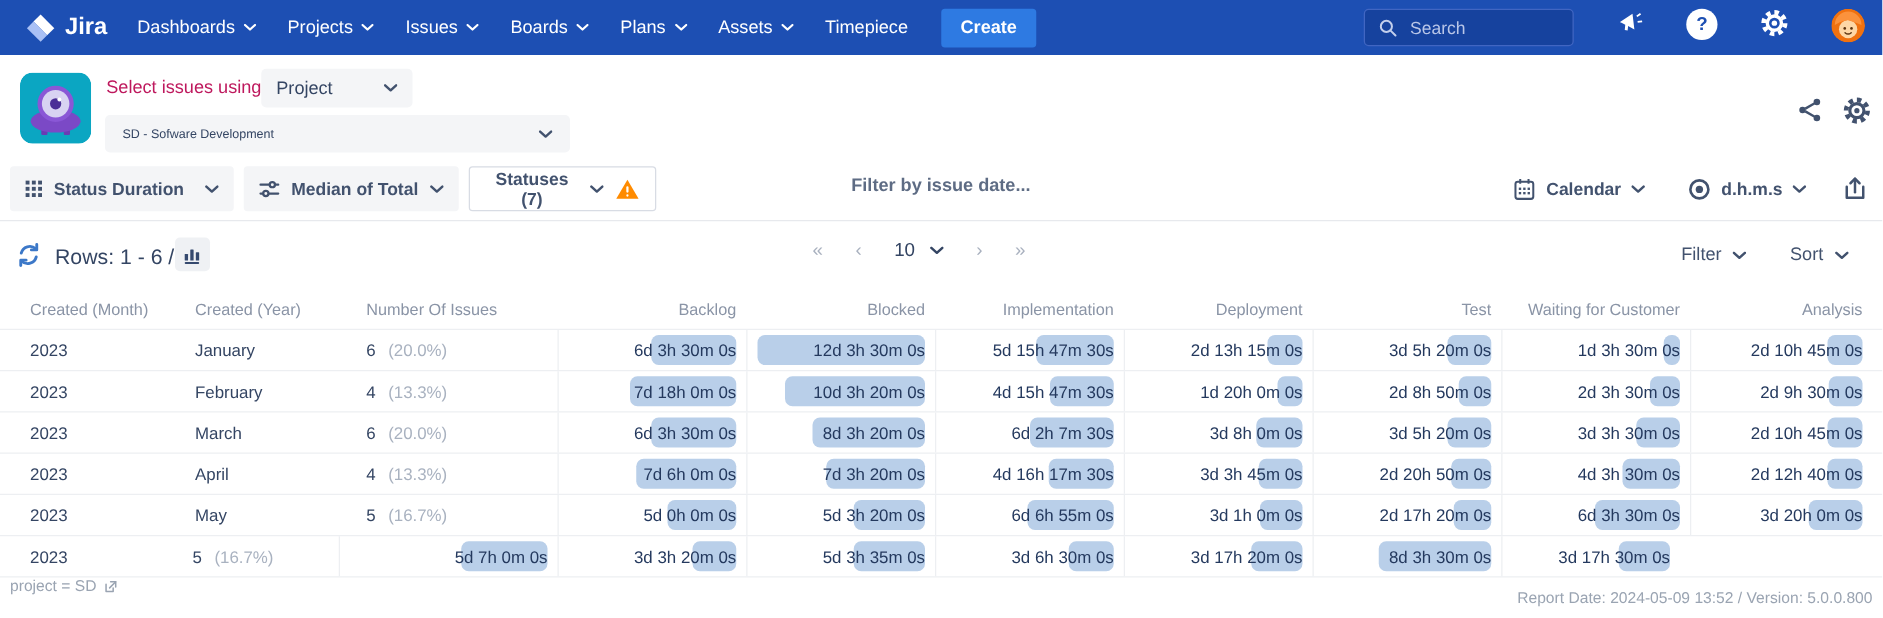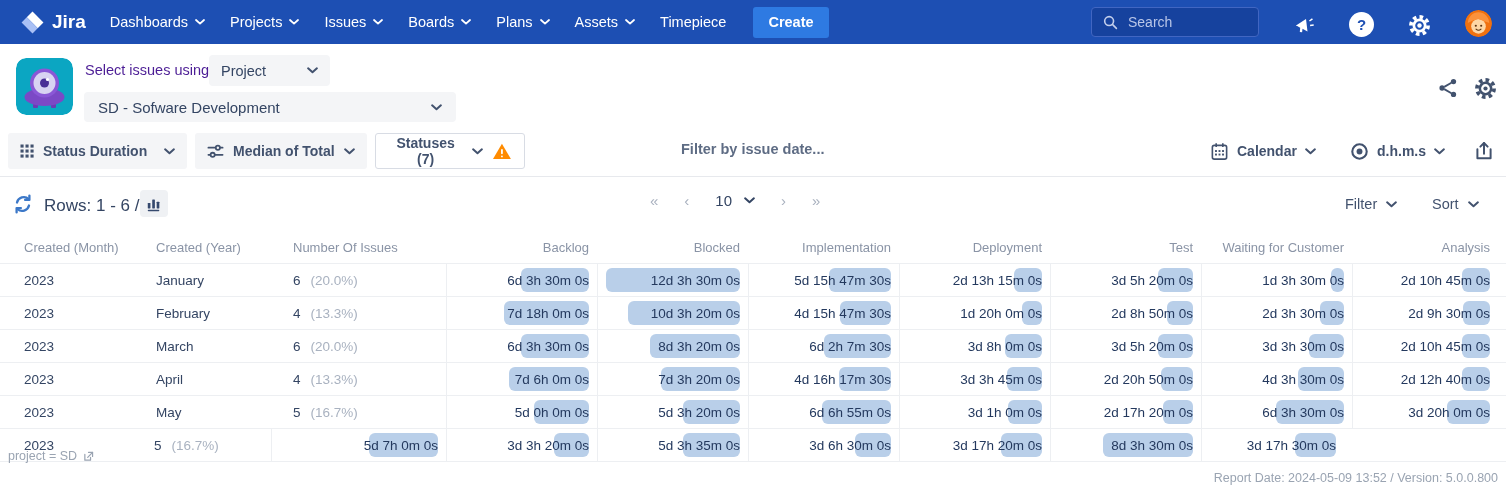--- a/index.html
+++ b/index.html
@@ -11,38 +11,38 @@
   .chev{flex:0 0 auto;}
 
   
   .navbar{position:absolute;top:0;left:0;width:1506px;height:44px;background:#1d4fb3;
     display:flex;align-items:center;padding:16px 14px;box-sizing:border-box;color:#fff;}
   .brand{display:flex;align-items:center;gap:7px;font-size:19px;font-weight:600;margin:0 24px 0 6px;cursor:pointer;}
   .nav-items{display:flex;align-items:center;}
   .nav-item{display:flex;align-items:center;gap:7px;margin-right:25px;font-size:14.5px;font-weight:500;cursor:pointer;white-space:nowrap;}
   .create-btn{background:#2e7ae2;color:#fff;border:none;border-radius:3px;height:31px;
     padding:0 15px;font-size:14.5px;font-weight:700;font-family:inherit;cursor:pointer;margin-left:2px;}
-  .nav-right{margin-left:auto;display:flex;align-items:flex-end;gap:34px;}
+  .nav-right{margin-left:auto;display:flex;align-items:flex-start;gap:34px;}
   .search-box{display:flex;align-items:center;gap:8px;background:#16429e;border:1px solid #4166c2;
     border-radius:4px;height:30px;width:168px;padding:0 10px;box-sizing:border-box;}
   .search-input{background:transparent;border:none;outline:none;color:#e3eafc;font-size:14px;width:115px;font-family:inherit;}
   .search-input::placeholder{color:#b9c6e8;}
   .help-circle{width:25px;height:25px;border-radius:50%;background:#fff;color:#1d4fb3;
     display:flex;align-items:center;justify-content:center;font-size:15px;font-weight:700;cursor:pointer;}
   .avatar{width:27px;height:27px;border-radius:50%;overflow:hidden;cursor:pointer;}
 
   
   .app-icon{position:absolute;left:16px;top:58px;width:57px;height:57px;border-radius:10px;overflow:hidden;}
-  .select-label{position:absolute;left:85px;top:55px;height:31px;line-height:31px;font-size:14.5px;color:#4c1d95;}
+  .select-label{position:absolute;left:85px;top:55px;height:31px;line-height:31px;font-size:14.5px;color:#be185d;}
   .mode-select{position:absolute;left:209px;top:55px;width:121px;height:31px;background:#f4f5f7;border-radius:4px;
     display:flex;align-items:center;justify-content:space-between;padding:0 12px;box-sizing:border-box;
     font-size:14.5px;color:#344563;cursor:pointer;}
   .project-select{position:absolute;left:84px;top:92px;width:372px;height:30px;background:#f4f5f7;border-radius:4px;
     display:flex;align-items:center;justify-content:space-between;padding:0 14px;box-sizing:border-box;
-    font-size:15px;color:#344563;cursor:pointer;}
+    font-size:10px;color:#344563;cursor:pointer;}
   .hdr-icon-btn{position:absolute;top:77px;width:24px;height:24px;color:#42526e;cursor:pointer;}
   #share-btn{left:1437px;} #report-settings-btn{left:1474px;}
 
   
   .tb-btn{position:absolute;top:133px;height:36px;display:flex;align-items:center;gap:9px;border-radius:3px;
     font-size:14px;font-weight:600;color:#42526e;box-sizing:border-box;padding:0 12px;cursor:pointer;background:#f4f5f7;border:none;font-family:inherit;}
   #btn-report-type{left:8px;width:179px;}
   #btn-metric{left:195px;width:172px;}
   #btn-statuses{left:375px;width:150px;background:#fff;border:1px solid #d8dce4;}
   .date-filter{position:absolute;left:679px;top:140px;width:300px;border:none;outline:none;background:transparent;
@@ -81,21 +81,21 @@
   .cell{display:flex;align-items:center;font-size:13.5px;color:#344563;box-sizing:border-box;}
   .c1{padding-left:24px;} .c2{padding-left:24px;} .c3{padding-left:22px;}
   .pct{color:#a9b2c0;margin-left:10px;}
   .dur{position:relative;justify-content:flex-end;padding-right:8px;border-left:1px solid #edeff2;color:#24395e;}
   .dur.last{padding-right:16px;}
   .bar{position:absolute;right:8px;top:4px;bottom:4px;background:#b9cfe9;border-radius:6px;}
   .dur.last .bar{right:16px;}
   .dtext{position:relative;}
 
   
-  .footer-left{position:absolute;left:8px;top:449px;display:flex;align-items:center;gap:5px;
+  .footer-left{position:absolute;left:8px;top:462px;display:flex;align-items:center;gap:5px;
     font-size:12.5px;color:#9aa4b2;justify-content:flex-end;}
   .footer-right{position:absolute;right:8px;top:471px;font-size:12.5px;color:#9aa4b2;}
 </style>
 </head>
 <body>
 
 <div class="navbar">
   <div class="brand">
     <span>
       <svg viewBox="0 0 24 24" width="25" height="25">

